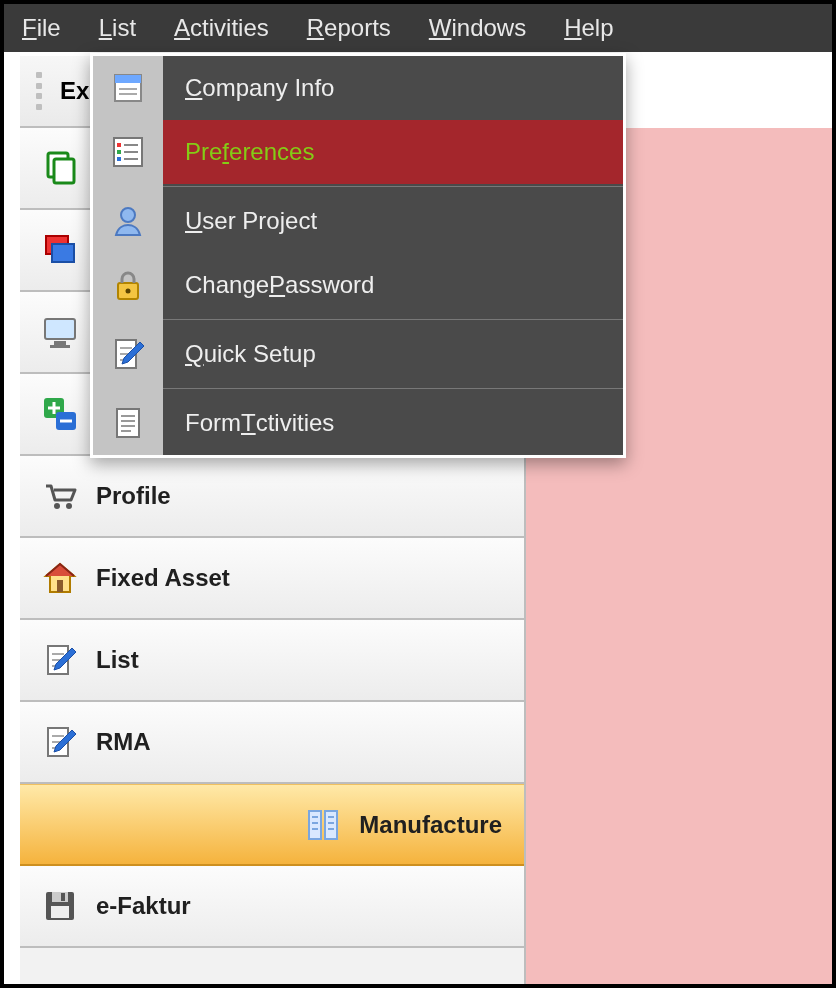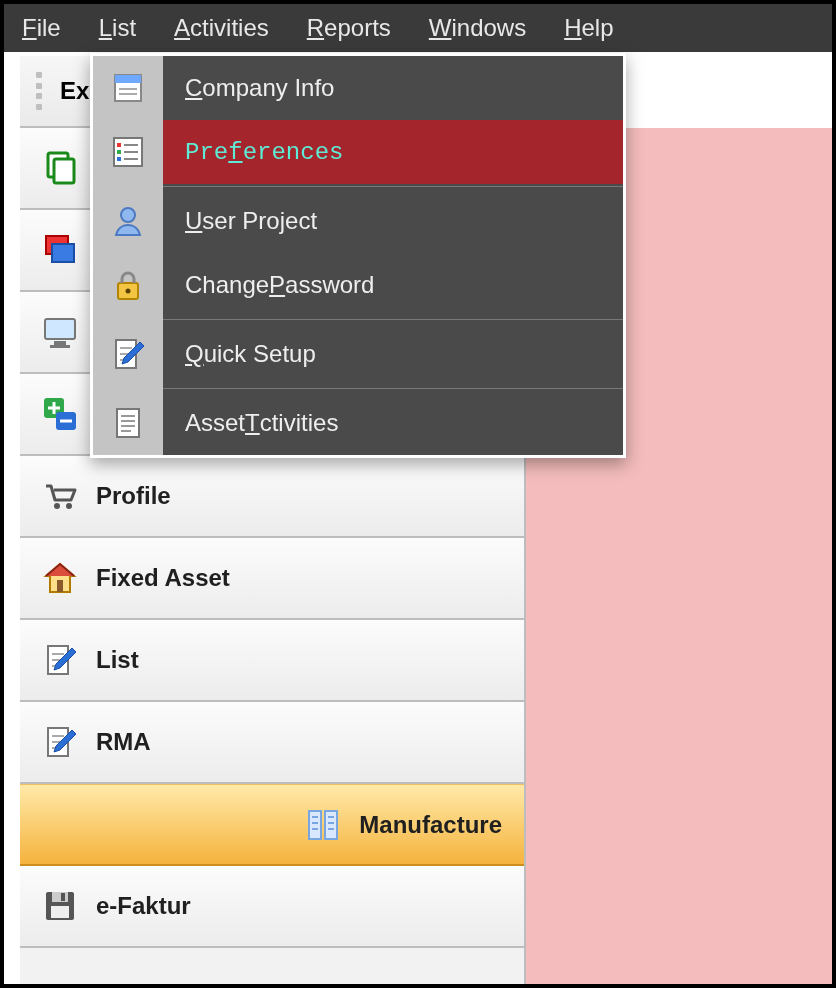--- a/index.html
+++ b/index.html
@@ -126,21 +126,21 @@
     background: #c4c4c4;
     display: flex; align-items: center; justify-content: center;
     flex: 0 0 70px;
   }
   .dd-labelcol {
     flex: 1;
     display: flex; align-items: center;
     padding: 0 22px;
     color: #eeeeee;
   }
-  .dd-row.highlight .dd-labelcol { background: #a4262c; color: #5eead4; font-family: Liberation Mono, monospace; }
+  .dd-row.highlight .dd-labelcol { background: #a4262c; color: #84cc16; }
   .dd-row.highlight .dd-iconcol  { background: #c4c4c4; }
   .dd-sep {
     display: flex;
   }
   .dd-sep .sep-iconcol {
     width: 70px; flex: 0 0 70px; background:#c4c4c4;
   }
   .dd-sep .sep-line {
     flex:1; height:0; border-top:1px solid #787878; margin: 2px 0;
   }
@@ -401,20 +401,20 @@
     <div class="dd-row">
       <div class="dd-iconcol">
           <span class="dd-icon">
         <svg viewBox="0 0 36 36">
               <rect x="7" y="4" width="22" height="28" fill="#fff" stroke="#777" stroke-width="2"></rect>
               <path d="M11 11h14M11 16h14M11 21h14M11 26h10" stroke="#999" stroke-width="2"></path>
             </svg>
       </span>
         </div>
       <div class="dd-labelcol">
-          <span>Asset </span>
+          <span>Form </span>
           <span class="mnemonic">T</span>
           <span>ctivities</span>
         </div>
     </div>
   </div>
 
 </div>
 
 </body></html>

